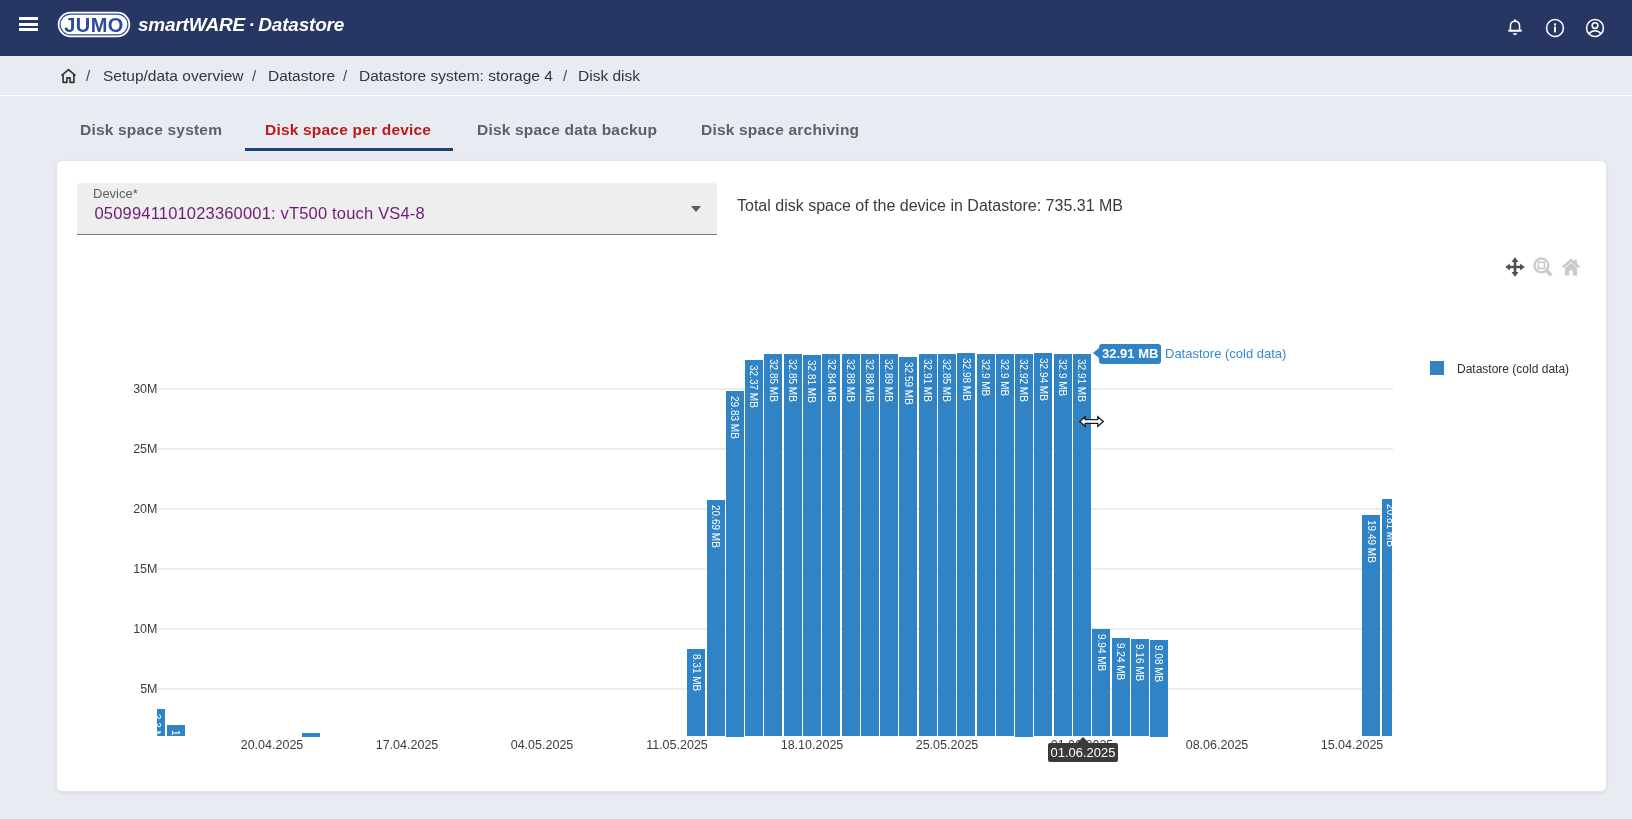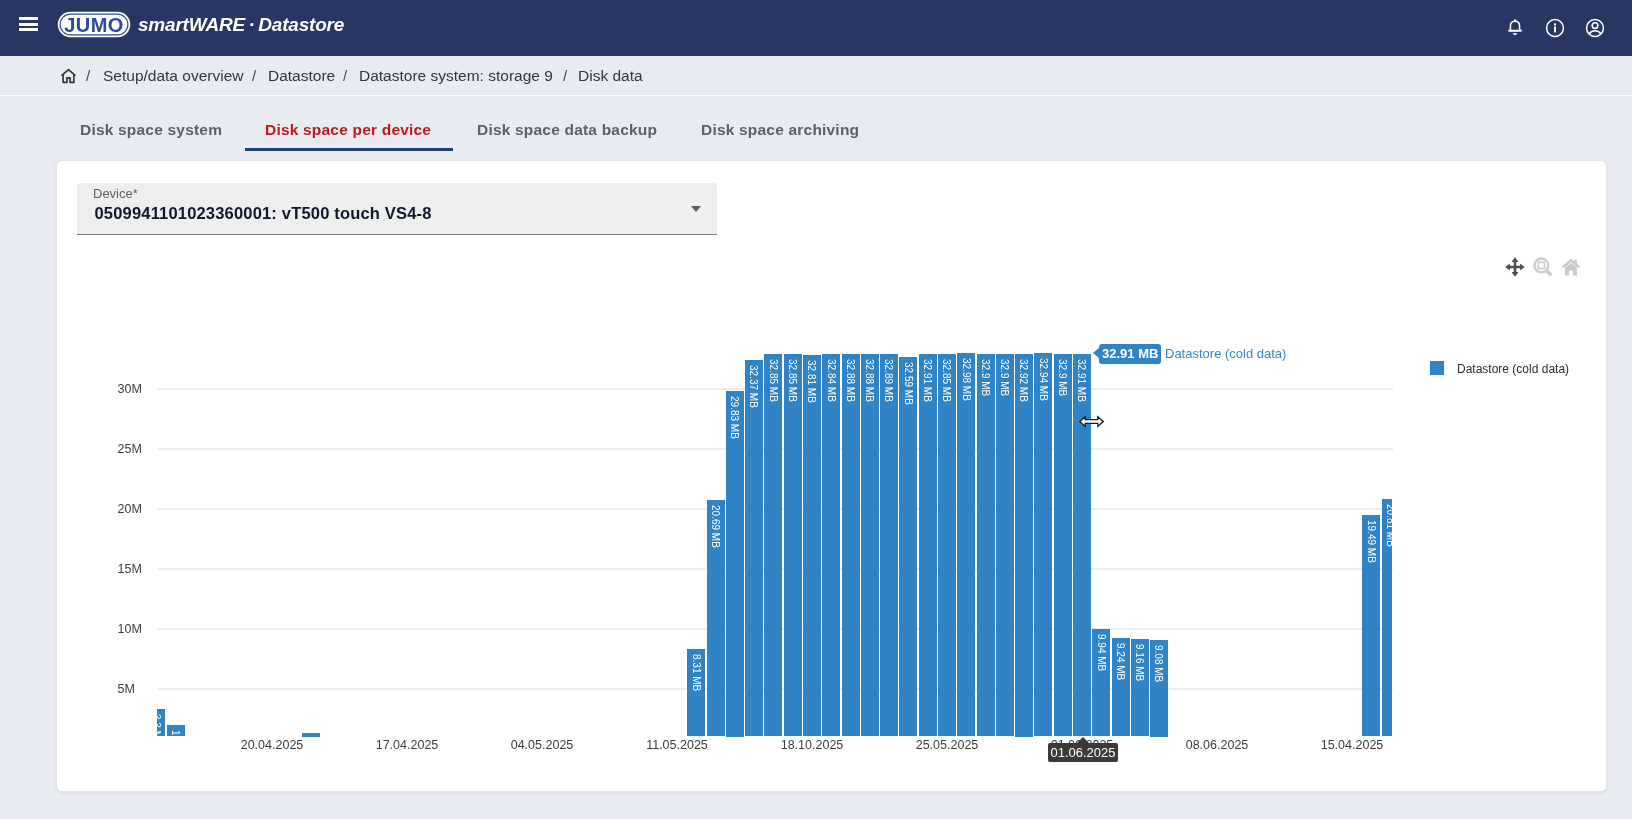--- a/index.html
+++ b/index.html
@@ -18,27 +18,27 @@
   .tab { position:absolute; top:121px; font-size:15.5px; font-weight:700; color:#5d6066; letter-spacing:0.2px; }
   .tab.on { color:#b91c1c; }
   #tabline { position:absolute; left:245px; top:148px; width:208px; height:2.5px; background:#20407a; }
   
   #card { position:absolute; left:56px; top:160px; width:1551px; height:632px; background:#fff; border-radius:6px;
           border:1px solid #e4e4e8; box-shadow:0 1px 3px rgba(60,64,80,0.10); }
   
   #field { position:absolute; left:77px; top:183px; width:640px; height:52px; background:#eeeeef;
            border-radius:4px 4px 0 0; border-bottom:1px solid #7c7c80; }
   #flabel { position:absolute; left:93px; top:185.5px; font-size:13px; color:#606164; }
-  #fvalue { position:absolute; left:94.5px; top:203.5px; font-size:16.5px; letter-spacing:0.18px; color:#0f172a;font-weight:bold; }
+  #fvalue { position:absolute; left:94.5px; top:203.5px; font-size:16.5px; letter-spacing:0.18px; color:#701a75; }
   #farrow { position:absolute; left:691px; top:206px; width:0; height:0;
             border-left:5.5px solid transparent; border-right:5.5px solid transparent; border-top:6px solid #5d5d60; }
   #total { position:absolute; left:737px; top:197px; font-size:16px; color:#3a3b3d; }
   
   .grid { position:absolute; height:1.5px; background:#ededed; }
-  .ylab { position:absolute; font-size:12.5px; color:#3c3d3f; text-align:left; width:40px; }
+  .ylab { position:absolute; font-size:12.5px; color:#3c3d3f; text-align:right; width:40px; }
   .xlab { position:absolute; font-size:12.5px; color:#3c3d3f; text-align:center; width:120px; }
   .bar  { position:absolute; background:#3084c6; }
   .blab { position:absolute; font-size:10px; color:#fff; white-space:nowrap;
            transform:rotate(90deg); transform-origin:0 0; }
   
   #lgsw { position:absolute; left:1430px; top:361px; width:13.5px; height:13.5px; background:#3084c6; }
   #lgtx { position:absolute; left:1457px; top:362px; font-size:12px; color:#2c2d2f; }
   
   #tt { position:absolute; left:1099px; top:344px; height:19.5px; background:#3084c6; border-radius:3px;
         color:#fff; font-size:13px; font-weight:700; line-height:19.5px; padding:0 3px; }
@@ -88,35 +88,36 @@
   <div id="crumb"></div>
   <svg class="abs" style="left:58px;top:65px" width="21" height="22" viewBox="0 0 24 24" fill="none" stroke="#333" stroke-width="1.9" stroke-linejoin="round">
     <path d="M4 11.5 12 4.7l8 6.8"></path>
     <path d="M5.8 10v9.3h4.4v-5.2h3.6v5.2h4.4V10"></path>
   </svg>
   <div class="csep" style="left:86px">/</div>
   <div class="ctext" style="left:103px">Setup/data overview</div>
   <div class="csep" style="left:252px">/</div>
   <div class="ctext" style="left:268px">Datastore</div>
   <div class="csep" style="left:343px">/</div>
-  <div class="ctext" style="left:359px">Datastore system: storage 9</div>
+  <div class="ctext" style="left:359px">Datastore system: storage 4</div>
   <div class="csep" style="left:563px">/</div>
-  <div class="ctext" style="left:578px">Disk data</div>
+  <div class="ctext" style="left:578px">Disk disk</div>
 
   <div class="tab" style="left:80px">Disk space system</div>
   <div class="tab on" style="left:265px">Disk space per device</div>
   <div class="tab" style="left:477px">Disk space data backup</div>
   <div class="tab" style="left:701px">Disk space archiving</div>
   <div id="tabline"></div>
 
   <div id="card"></div>
   <div id="field"></div>
   <div id="flabel">Device*</div>
   <div id="fvalue">0509941101023360001: vT500 touch VS4-8</div>
   <div id="farrow"></div>
+  <div id="total">Total disk space of the device in Datastore: 735.31 MB</div>
 
   <svg class="abs" style="left:1505px;top:257px" width="20" height="20" viewBox="0 0 20 20" fill="#4f4f4f">
     <path d="M10 0.3 L13.5 4.9 H11.3 V8.7 H15.1 V6.5 L19.7 10 L15.1 13.5 V11.3 H11.3 V15.1 H13.5 L10 19.7 L6.5 15.1 H8.7 V11.3 H4.9 V13.5 L0.3 10 L4.9 6.5 V8.7 H8.7 V4.9 H6.5 Z"></path>
   </svg>
   <svg class="abs" style="left:1533px;top:257px" width="20" height="20" viewBox="0 0 20 20">
     <circle cx="8.4" cy="8.4" r="6.9" fill="none" stroke="#cbcbcb" stroke-width="2.4"></circle>
     <rect x="5.3" y="5.3" width="6.2" height="6.2" fill="none" stroke="#cbcbcb" stroke-width="1.7"></rect>
     <path d="M13.3 13.3 L18.3 18.3" stroke="#c9c9c9" stroke-width="3.4"></path>
   </svg>
   <svg class="abs" style="left:1561px;top:257px" width="20" height="20" viewBox="0 0 20 20" fill="#c9c9c9">

